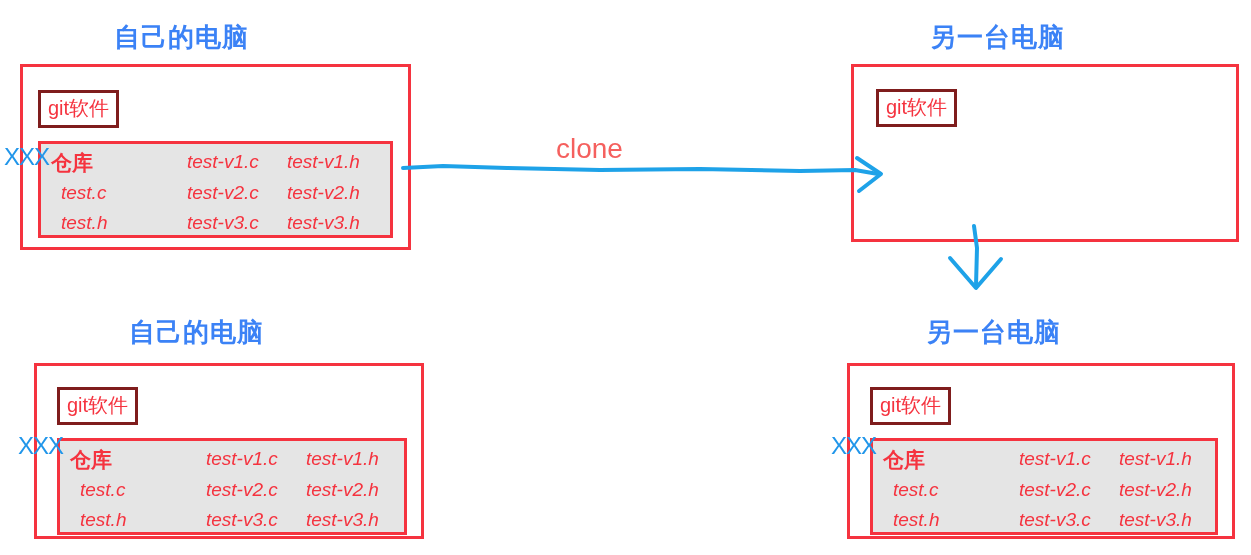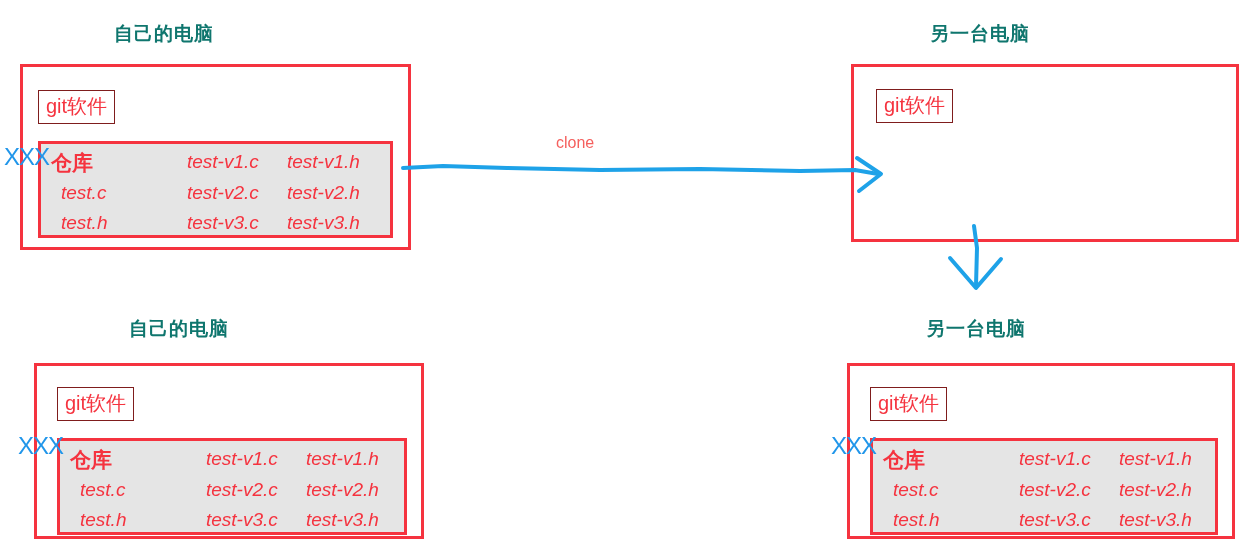--- a/index.html
+++ b/index.html
@@ -18,22 +18,22 @@
   .stage {
     position: absolute;
     left: 0; top: 0;
     width: 1251px;
     height: 555px;
   }
 
   
   .title {
     position: absolute;
-    color: #0f766e;
-    font-size: 19px;
+    color: #3b82f6;
+    font-size: 26px;
     font-weight: 700;
     letter-spacing: 1px;
     white-space: nowrap;
     line-height: 1;
   }
   #title-tl { left: 114px; top: 24px; }
   #title-tr { left: 930px; top: 24px; }
   #title-bl { left: 129px; top: 319px; }
   #title-br { left: 926px; top: 319px; }
 
@@ -45,21 +45,21 @@
     background: #ffffff;
   }
   #box-tl { left: 20px;  top: 64px;  width: 391px; height: 186px; }
   #box-tr { left: 851px; top: 64px;  width: 388px; height: 178px; }
   #box-bl { left: 34px;  top: 363px; width: 390px; height: 176px; }
   #box-br { left: 847px; top: 363px; width: 388px; height: 176px; }
 
   
   .git-box {
     position: absolute;
-    border: 1px solid #7f1d1d;
+    border: 3px solid #7f1d1d;
     box-sizing: border-box;
     color: #f5333f;
     font-size: 20px;
     font-weight: 500;
     line-height: 1;
     padding: 5px 7px 7px 7px;
     white-space: nowrap;
     background: #ffffff;
   }
   #git-tl { left: 15px; top: 23px; }
@@ -124,21 +124,21 @@
   #xxx-tl { left: 4px;   top: 145px; }
   #xxx-bl { left: 18px;  top: 434px; }
   #xxx-br { left: 831px; top: 434px; }
 
   
   #clone-label {
     position: absolute;
     left: 556px;
     top: 135px;
     color: #f5605e;
-    font-size: 16px;
+    font-size: 28px;
     line-height: 1;
     white-space: nowrap;
   }
 
   
   #arrow-layer {
     position: absolute;
     left: 0; top: 0;
     width: 1251px;
     height: 555px;

